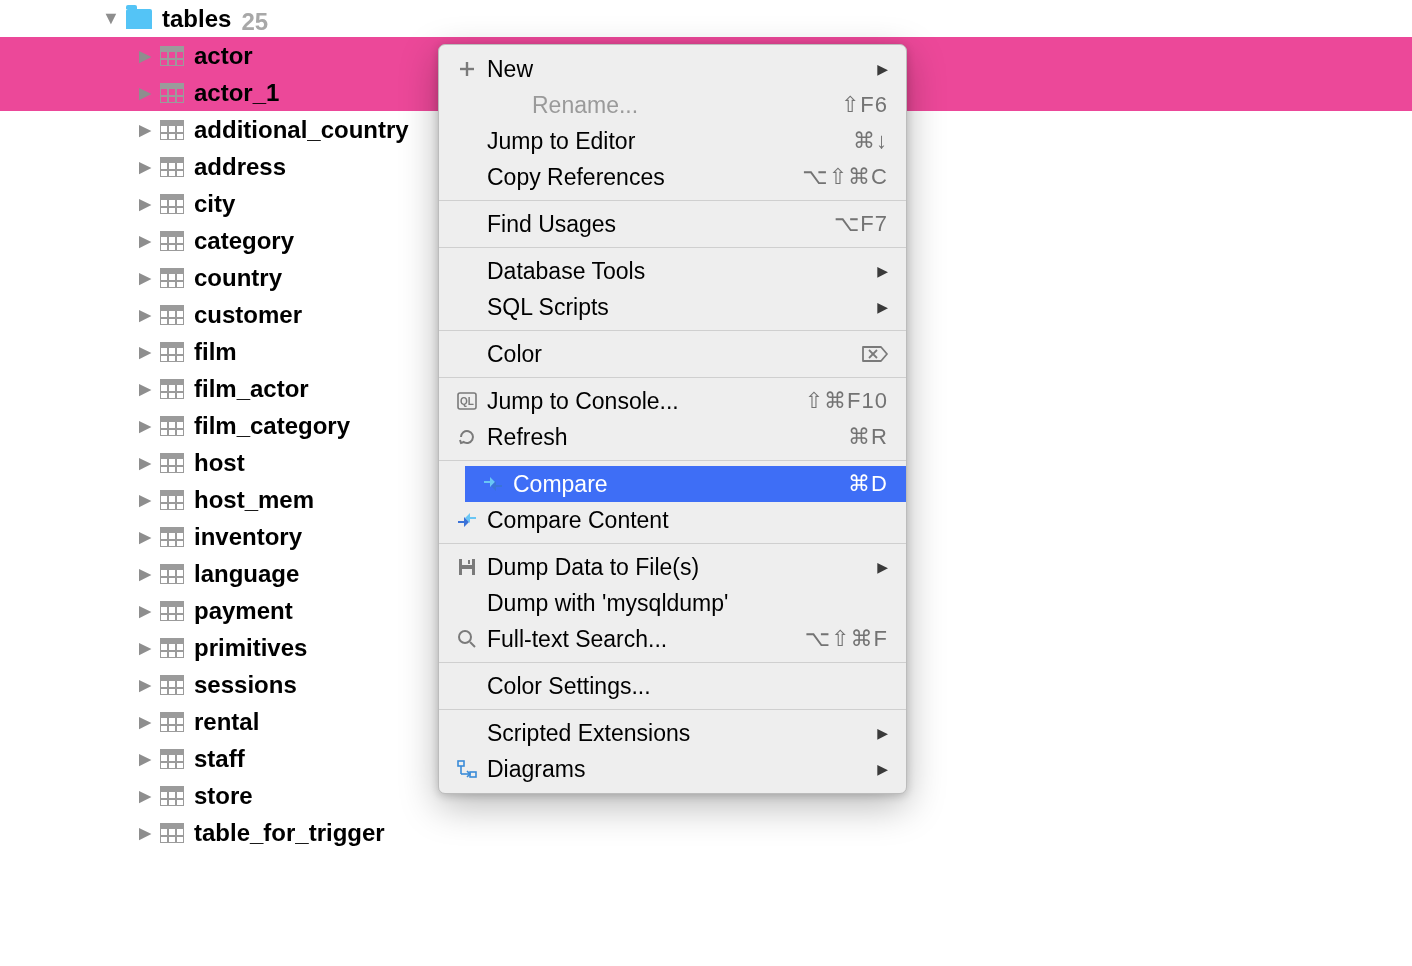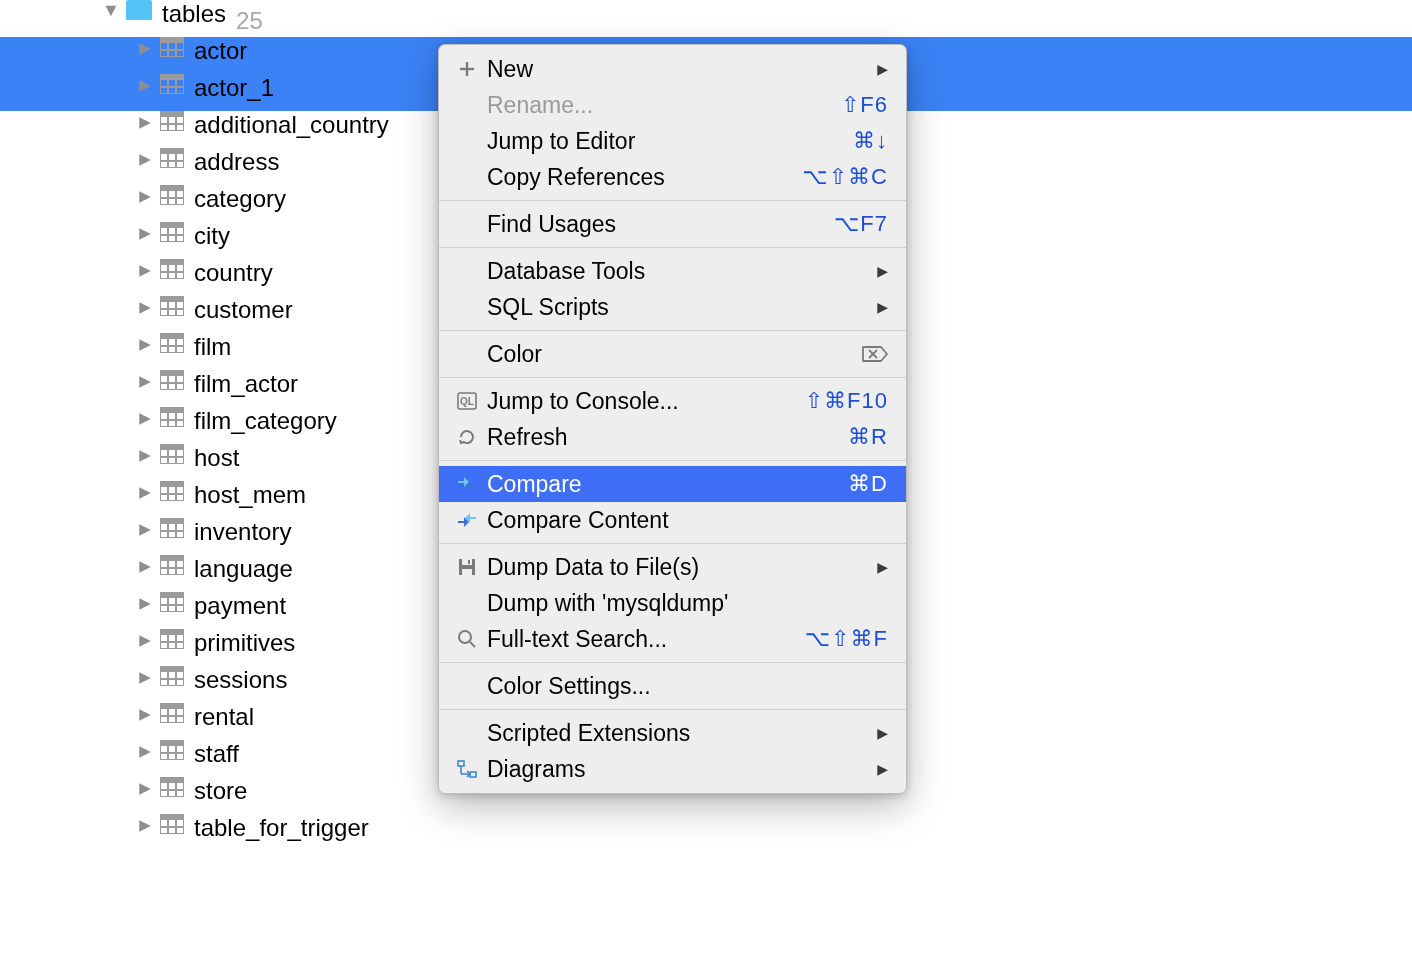--- a/index.html
+++ b/index.html
@@ -1,38 +1,38 @@
 <!DOCTYPE html>
 <html><head>
 <meta charset="utf-8">
 <style>
   html,body{margin:0;padding:0;width:1412px;height:966px;background:#fff;font-family:-apple-system,BlinkMacSystemFont,"Helvetica Neue",Arial,sans-serif;font-size:24px;color:#000;overflow:hidden;}
   .tree{position:absolute;left:0;top:0;width:1412px;}
-  .row{display:flex;height:37px;}
-  .row.sel{background:#3b82f6;}
+  .row{display:flex;align-items:center;height:37px;font-weight:bold;}
+  .row.sel{background:#ec4899;}
   .indent1{width:100px;display:inline-block;}
   .indent2{width:134px;display:inline-block;}
   .arrow{display:inline-block;width:22px;text-align:center;color:#8e8e8e;font-size:18px;user-select:none;}
   .arrow.down::before{content:"▼";}
   .arrow.right::before{content:"▶";font-size:15px;}
   .folder-icon{display:inline-block;width:26px;height:20px;background:#54c4f6;border-radius:2px 2px 0 0;position:relative;margin:0 10px 0 4px;}
   .folder-icon::before{content:"";position:absolute;top:-4px;left:0;width:11px;height:4px;background:#54c4f6;border-radius:2px 2px 0 0;}
   .table-icon{display:inline-block;width:24px;height:20px;margin:0 10px 0 4px;position:relative;}
   .table-icon svg{display:block;}
   .lbl{white-space:nowrap;}
   .cnt{color:#a8a8a8;margin-left:10px;margin-top:7px;}
   
   .ctx{position:absolute;left:438px;top:44px;width:467px;background:#eeeeee;border:1px solid #bcbcbc;border-radius:7px;box-shadow:0 12px 38px rgba(0,0,0,.28),0 2px 8px rgba(0,0,0,.18);padding:6px 0;font-size:23px;}
   .mi{display:flex;align-items:center;height:36px;padding:0 18px 0 14px;color:#000;}
-  .mi.disabled{color:#9a9a9a;}
+  .mi.disabled{color:#9a9a9a;gap:45px;}
   .mi .ic{width:28px;display:flex;justify-content:center;align-items:center;color:#1d4ed8;}
   .mi .txt{flex:1;padding-left:6px;white-space:nowrap;overflow:hidden;}
-  .mi .sc{color:#1d4ed8;font-size:22px;letter-spacing:1px;}
+  .mi .sc{color:#737373;font-size:22px;letter-spacing:1px;}
   .mi .sub{color:#3a3a3a;font-size:14px;}
-  .mi.hl{background:#3e6ef6;color:#fff;}
+  .mi.hl{background:#3e6ef6;color:#fff;margin-left:26px;}
   .mi.hl .sc,.mi.hl .ic{color:#fff;}
   .sep{height:1px;background:#cfcfcf;margin:5px 0;}
 </style>
 </head>
 <body>
 
 <div class="tree">
   <div class="row">
     <span class="indent1"></span>
     <span class="arrow down"></span>
@@ -102,35 +102,35 @@
         <span class="arrow right"></span>
         <span class="table-icon">
           <svg width="24" height="20" viewBox="0 0 24 20">
             <rect x="0" y="0" width="24" height="20" fill="none" stroke="#9b9b9b" stroke-width="2"></rect>
             <rect x="0" y="0" width="24" height="6" fill="#9b9b9b"></rect>
             <line x1="0" y1="13" x2="24" y2="13" stroke="#9b9b9b" stroke-width="2"></line>
             <line x1="8" y1="6" x2="8" y2="20" stroke="#9b9b9b" stroke-width="2"></line>
             <line x1="16" y1="6" x2="16" y2="20" stroke="#9b9b9b" stroke-width="2"></line>
           </svg>
         </span>
+        <span class="lbl">city</span>
+      </div>
+      <div class="row">
+        <span class="indent2"></span>
+        <span class="arrow right"></span>
+        <span class="table-icon">
+          <svg width="24" height="20" viewBox="0 0 24 20">
+            <rect x="0" y="0" width="24" height="20" fill="none" stroke="#9b9b9b" stroke-width="2"></rect>
+            <rect x="0" y="0" width="24" height="6" fill="#9b9b9b"></rect>
+            <line x1="0" y1="13" x2="24" y2="13" stroke="#9b9b9b" stroke-width="2"></line>
+            <line x1="8" y1="6" x2="8" y2="20" stroke="#9b9b9b" stroke-width="2"></line>
+            <line x1="16" y1="6" x2="16" y2="20" stroke="#9b9b9b" stroke-width="2"></line>
+          </svg>
+        </span>
         <span class="lbl">category</span>
-      </div>
-      <div class="row">
-        <span class="indent2"></span>
-        <span class="arrow right"></span>
-        <span class="table-icon">
-          <svg width="24" height="20" viewBox="0 0 24 20">
-            <rect x="0" y="0" width="24" height="20" fill="none" stroke="#9b9b9b" stroke-width="2"></rect>
-            <rect x="0" y="0" width="24" height="6" fill="#9b9b9b"></rect>
-            <line x1="0" y1="13" x2="24" y2="13" stroke="#9b9b9b" stroke-width="2"></line>
-            <line x1="8" y1="6" x2="8" y2="20" stroke="#9b9b9b" stroke-width="2"></line>
-            <line x1="16" y1="6" x2="16" y2="20" stroke="#9b9b9b" stroke-width="2"></line>
-          </svg>
-        </span>
-        <span class="lbl">city</span>
       </div>
       <div class="row">
         <span class="indent2"></span>
         <span class="arrow right"></span>
         <span class="table-icon">
           <svg width="24" height="20" viewBox="0 0 24 20">
             <rect x="0" y="0" width="24" height="20" fill="none" stroke="#9b9b9b" stroke-width="2"></rect>
             <rect x="0" y="0" width="24" height="6" fill="#9b9b9b"></rect>
             <line x1="0" y1="13" x2="24" y2="13" stroke="#9b9b9b" stroke-width="2"></line>
             <line x1="8" y1="6" x2="8" y2="20" stroke="#9b9b9b" stroke-width="2"></line>

